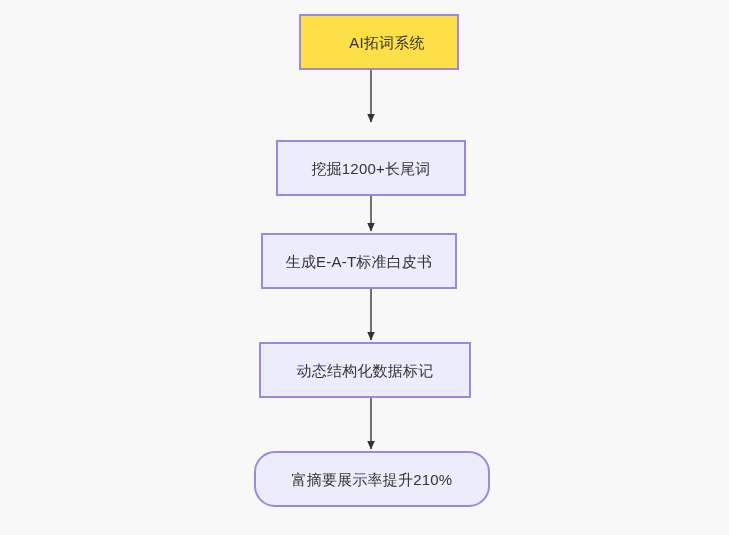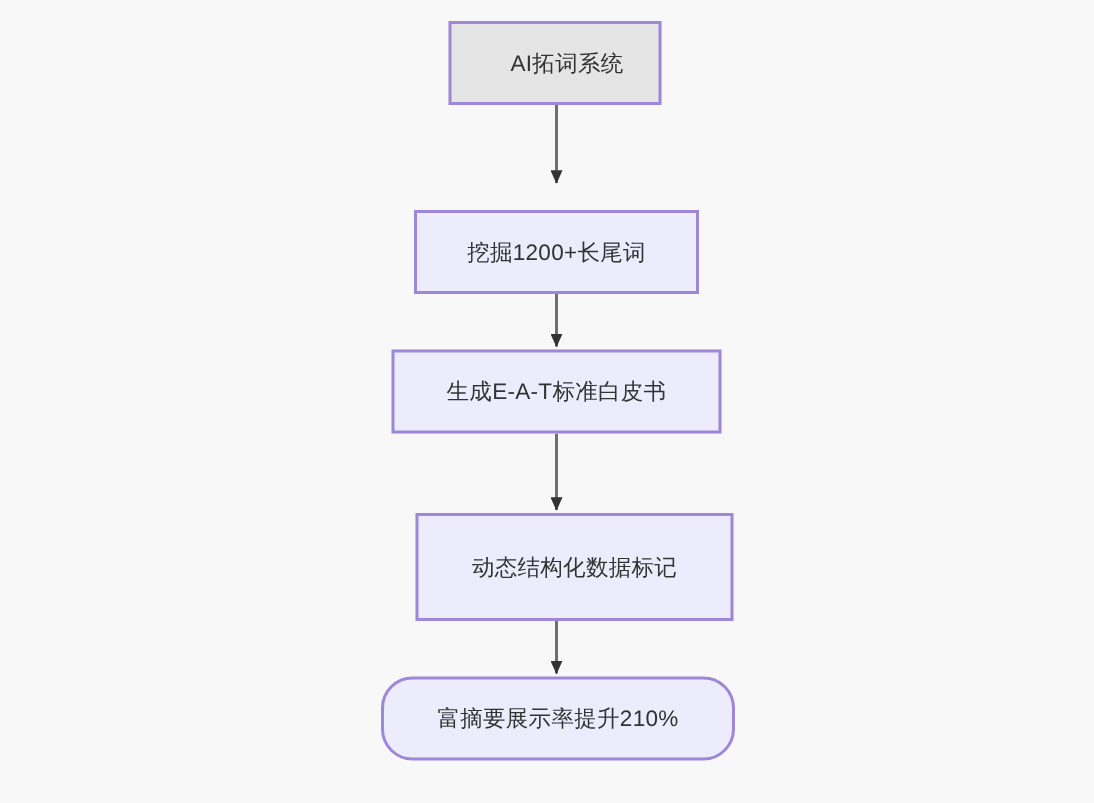--- a/index.html
+++ b/index.html
@@ -59,33 +59,33 @@
       <marker id="arrowhead" markerWidth="9" markerHeight="8" refX="8.5" refY="4" orient="auto" markerUnits="userSpaceOnUse">
         <path d="M0,0 L9,4 L0,8 z" fill="#333333"></path>
       </marker>
     </defs>
     <line x1="371" y1="70" x2="371" y2="122" stroke="#707070" stroke-width="2" marker-end="url(#arrowhead)"></line>
     <line x1="371" y1="180" x2="371" y2="231" stroke="#707070" stroke-width="2" marker-end="url(#arrowhead)"></line>
     <line x1="371" y1="289" x2="371" y2="340" stroke="#707070" stroke-width="2" marker-end="url(#arrowhead)"></line>
     <line x1="371" y1="398" x2="371" y2="449" stroke="#707070" stroke-width="2" marker-end="url(#arrowhead)"></line>
   </svg>
 
-  <div class="node" id="node-0" style="left: 299px; top: 14px; width: 142px; height: 56px; background: #e5e5e5; border-color: rgb(158, 134, 216); padding-left: 16px;">
+  <div class="node" id="node-0" style="left: 299px; top: 14px; width: 160px; height: 56px; background: #fde047; border-color: rgb(158, 134, 216); padding-left: 16px;">
     <span class="node-label" style="color: rgb(51, 51, 51);">AI拓词系统</span>
   </div>
 
   <div class="node" id="node-1" style="left: 276px; top: 140px; width: 190px; height: 56px; background: rgb(236, 236, 252); border-color: rgb(158, 134, 216);">
     <span class="node-label" style="color: rgb(51, 51, 51);">挖掘1200+长尾词</span>
   </div>
 
-  <div class="node" id="node-2" style="left: 261px; top: 233px; width: 220px; height: 56px; background: rgb(236, 236, 252); border-color: rgb(158, 134, 216);">
+  <div class="node" id="node-2" style="left: 261px; top: 233px; width: 196px; height: 56px; background: rgb(236, 236, 252); border-color: rgb(158, 134, 216);">
     <span class="node-label" style="color: rgb(51, 51, 51);">生成E-A-T标准白皮书</span>
   </div>
 
-  <div class="node" id="node-3" style="left: 277px; top: 342px; width: 212px; height: 72px; background: rgb(236, 236, 252); border-color: rgb(158, 134, 216);">
+  <div class="node" id="node-3" style="left: 259px; top: 342px; width: 212px; height: 56px; background: rgb(236, 236, 252); border-color: rgb(158, 134, 216);">
     <span class="node-label" style="color: rgb(51, 51, 51);">动态结构化数据标记</span>
   </div>
 
   <div class="node" id="node-4" style="left: 254px; top: 451px; width: 236px; height: 56px; background: rgb(236, 236, 252); border-color: rgb(158, 134, 216); border-radius: 21px;">
     <span class="node-label" style="color: rgb(51, 51, 51);">富摘要展示率提升210%</span>
   </div>
 
 </div>
 
 </body></html>

